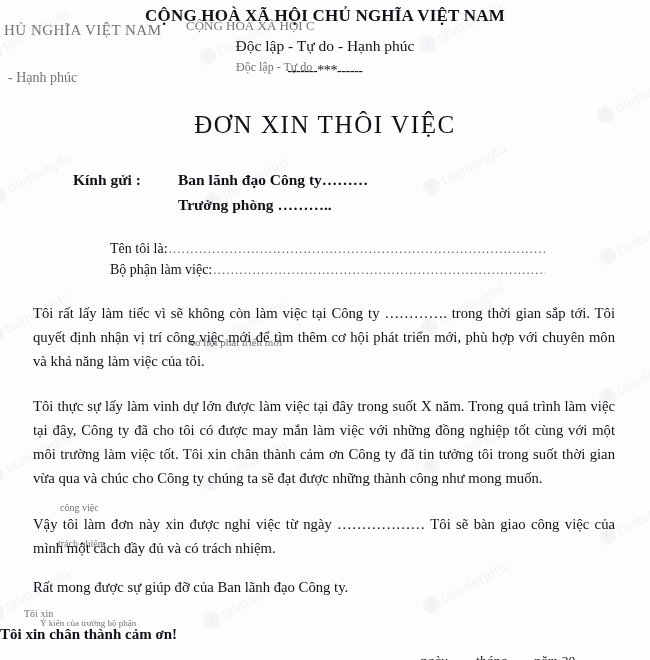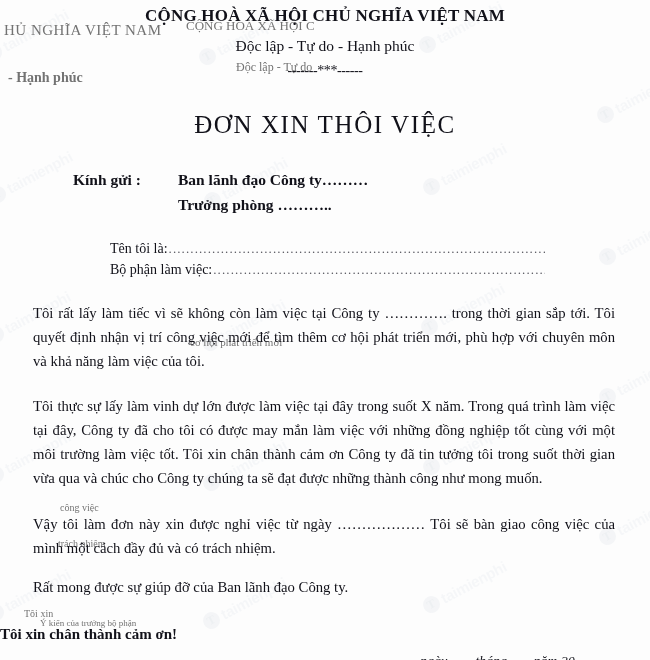--- a/index.html
+++ b/index.html
@@ -261,21 +261,21 @@
     <span class="wm-logo">T</span>
     <span class="wm-text">taimienphi</span>
   </div>
   <div class="wm" style="left:600px; top:532px;">
     <span class="wm-logo">T</span>
     <span class="wm-text">taimienphi</span>
   </div>
 
   <div class="ghost" style="left:4px; top:22px; font-size:15px; letter-spacing:0.5px;">HỦ NGHĨA VIỆT NAM</div>
   <div class="ghost" style="left:186px; top:18px; font-size:13px;">CỘNG HOÀ XÃ HỘI C</div>
-  <div class="ghost" style="left:8px; top:70px; font-size:14px;font-weight:bold;">- Hạnh phúc</div>
+  <div class="ghost" style="left:8px; top:70px; font-size:14px;">- Hạnh phúc</div>
   <div class="ghost" style="left:236px; top:60px; font-size:12px;">Độc lập - Tự do</div>
   <div class="ghost" style="left:190px; top:336px; font-size:11px;">cơ hội phát triển mới</div>
   <div class="ghost" style="left:60px; top:502px; font-size:10px;">công việc</div>
   <div class="ghost" style="left:58px; top:538px; font-size:10px;">trách nhiệm</div>
   <div class="ghost" style="left:24px; top:608px; font-size:10px;">Tôi xin</div>
   <div class="ghost" style="left:40px; top:618px; font-size:9px;">Ý kiến của trưởng bộ phận</div>
 </div>
 
 <div id="document">
 

